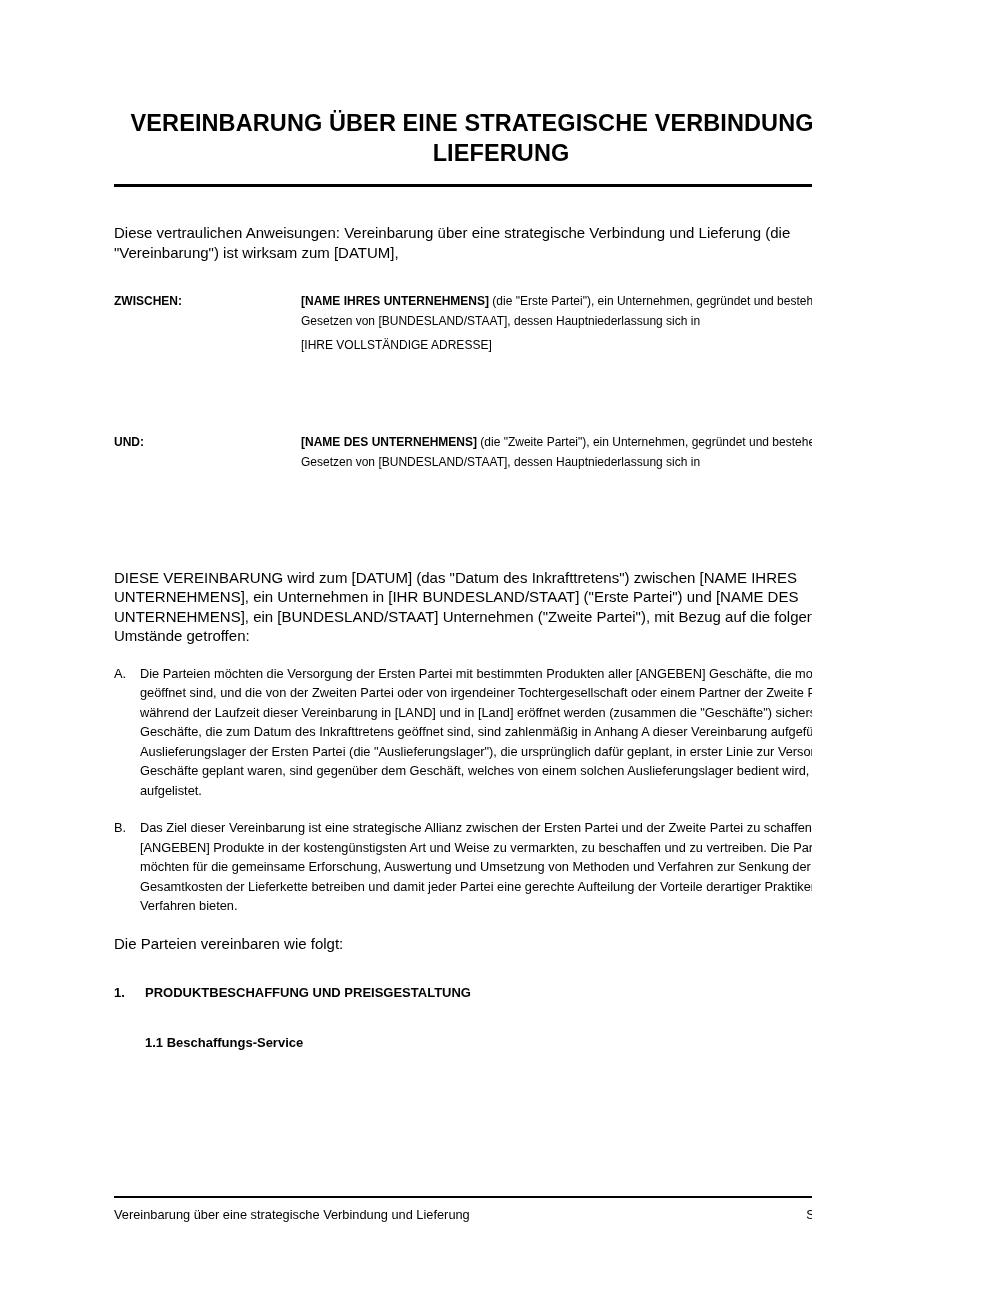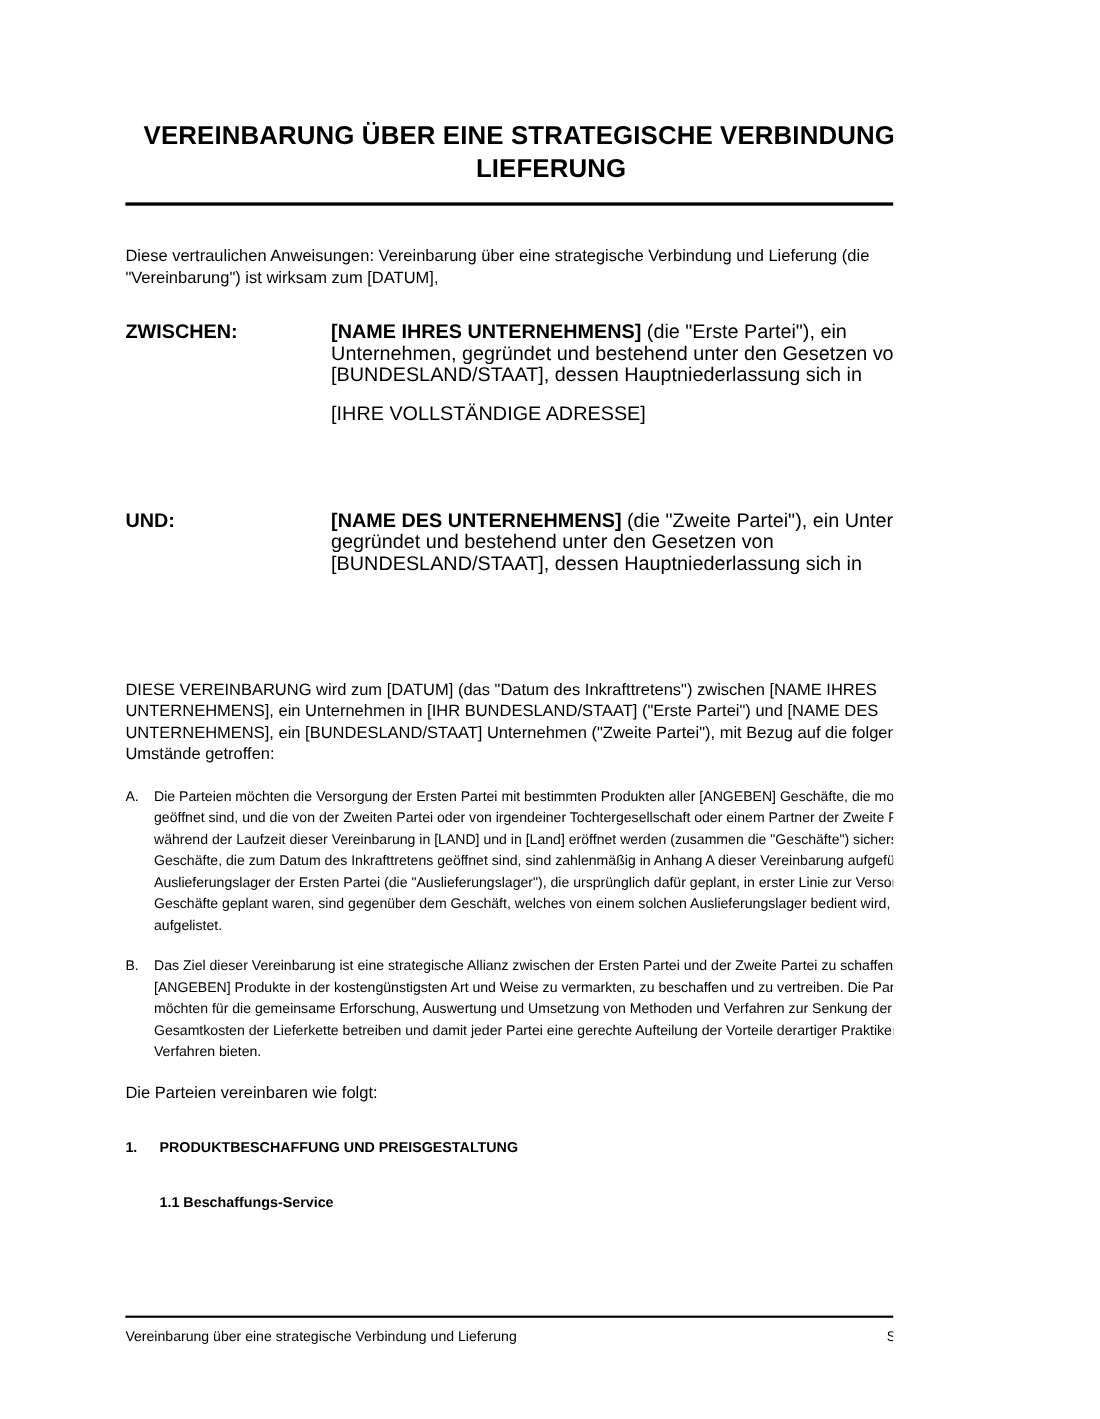--- a/index.html
+++ b/index.html
@@ -56,33 +56,33 @@
   .gap-intro   { height: 36px; }
   .gap-parties { height: 26px; }
   .gap-md      { height: 18px; }
   .gap-lg      { height: 30px; }
   .gap-xl      { height: 44px; }
 
   
   .party-row {
     display: flex;
     align-items: flex-start;
-    font-size: 18px;
+    font-size: 12px;
     line-height: 19.5px;
   }
   .party-label {
     width: 187px;
     flex: 0 0 187px;
     font-weight: bold;
   }
   .party-body {
     flex: 1 1 auto;
   }
   .party-body .sub-line {
-    margin-top: 16px;
+    margin-top: 5px;
   }
   .party-body .sub-line2 {
     margin-top: 32px;
     text-align: right;
   }
   b.inline-bold { font-weight: bold; text-align: center; }
 
   
   .list-item {
     display: flex;

